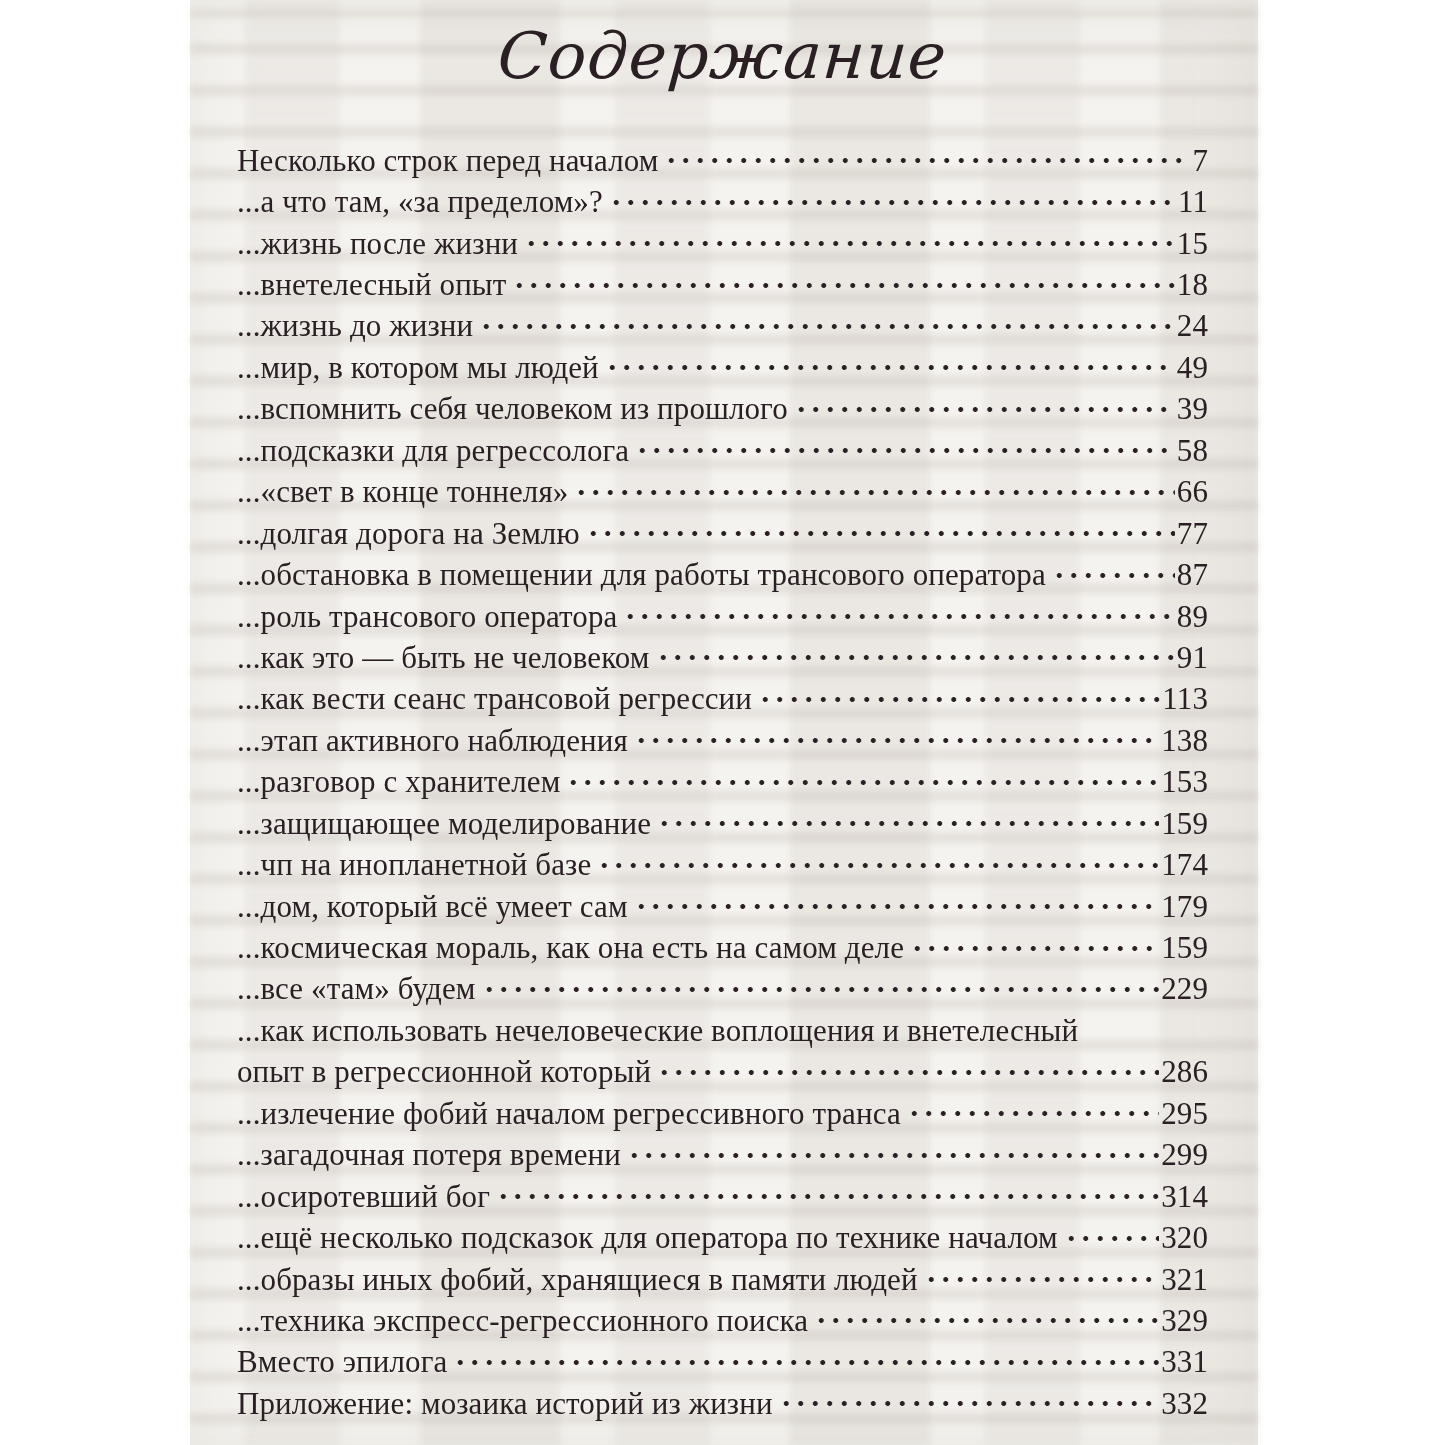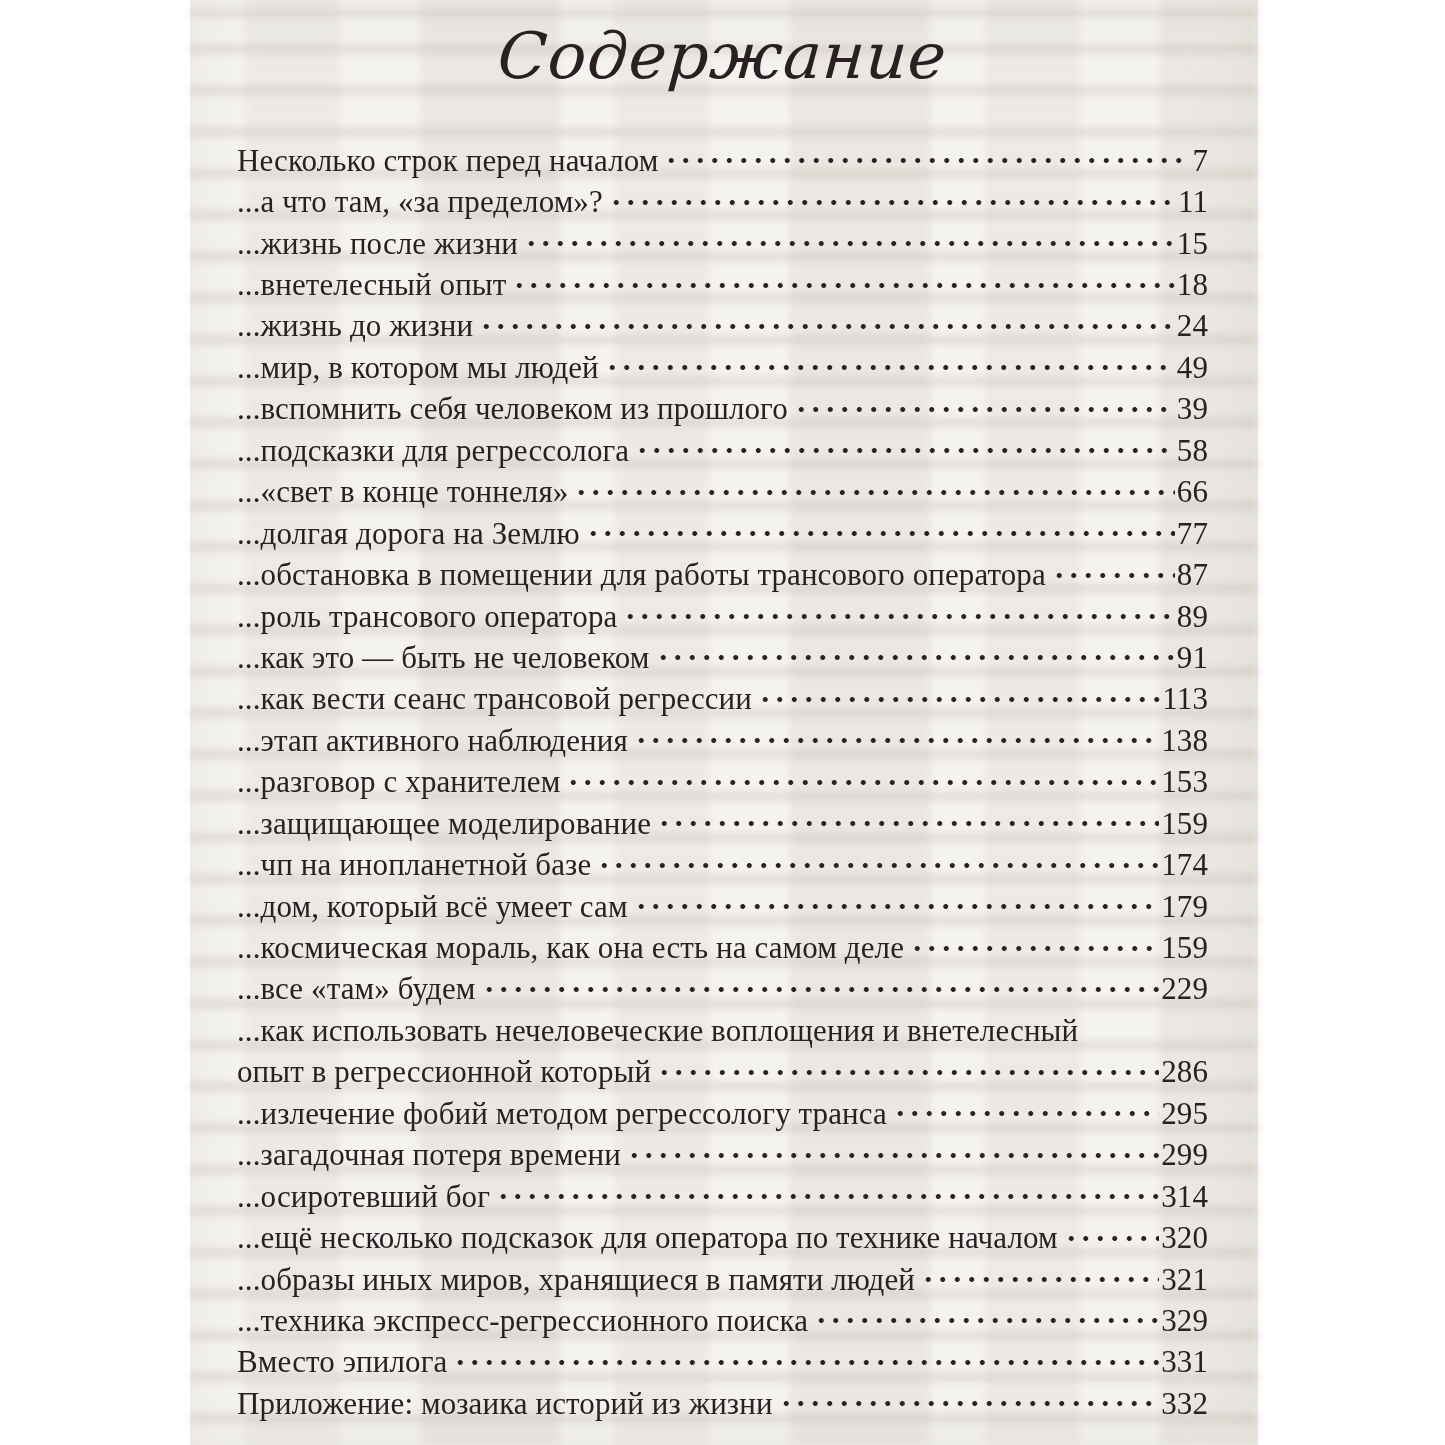--- a/index.html
+++ b/index.html
@@ -234,21 +234,21 @@
 
   </div>
 
   <div class="row">
     <span class="label">опыт в регрессионной который</span>
     <span class="leader"></span>
     <span class="num">286</span>
   </div>
 
   <div class="row">
-    <span class="label">...излечение фобий методом регрессологу транса</span>
+    <span class="label">...излечение фобий началом регрессивного транса</span>
     <span class="leader"></span>
     <span class="num">295</span>
   </div>
 
   <div class="row">
     <span class="label">...загадочная потеря времени</span>
     <span class="leader"></span>
     <span class="num">299</span>
   </div>
 
@@ -258,21 +258,21 @@
     <span class="num">314</span>
   </div>
 
   <div class="row">
     <span class="label">...ещё несколько подсказок для оператора по технике началом</span>
     <span class="leader"></span>
     <span class="num">320</span>
   </div>
 
   <div class="row">
-    <span class="label">...образы иных миров, хранящиеся в памяти людей</span>
+    <span class="label">...образы иных фобий, хранящиеся в памяти людей</span>
     <span class="leader"></span>
     <span class="num">321</span>
   </div>
 
   <div class="row">
     <span class="label">...техника экспресс-регрессионного поиска</span>
     <span class="leader"></span>
     <span class="num">329</span>
   </div>
 

